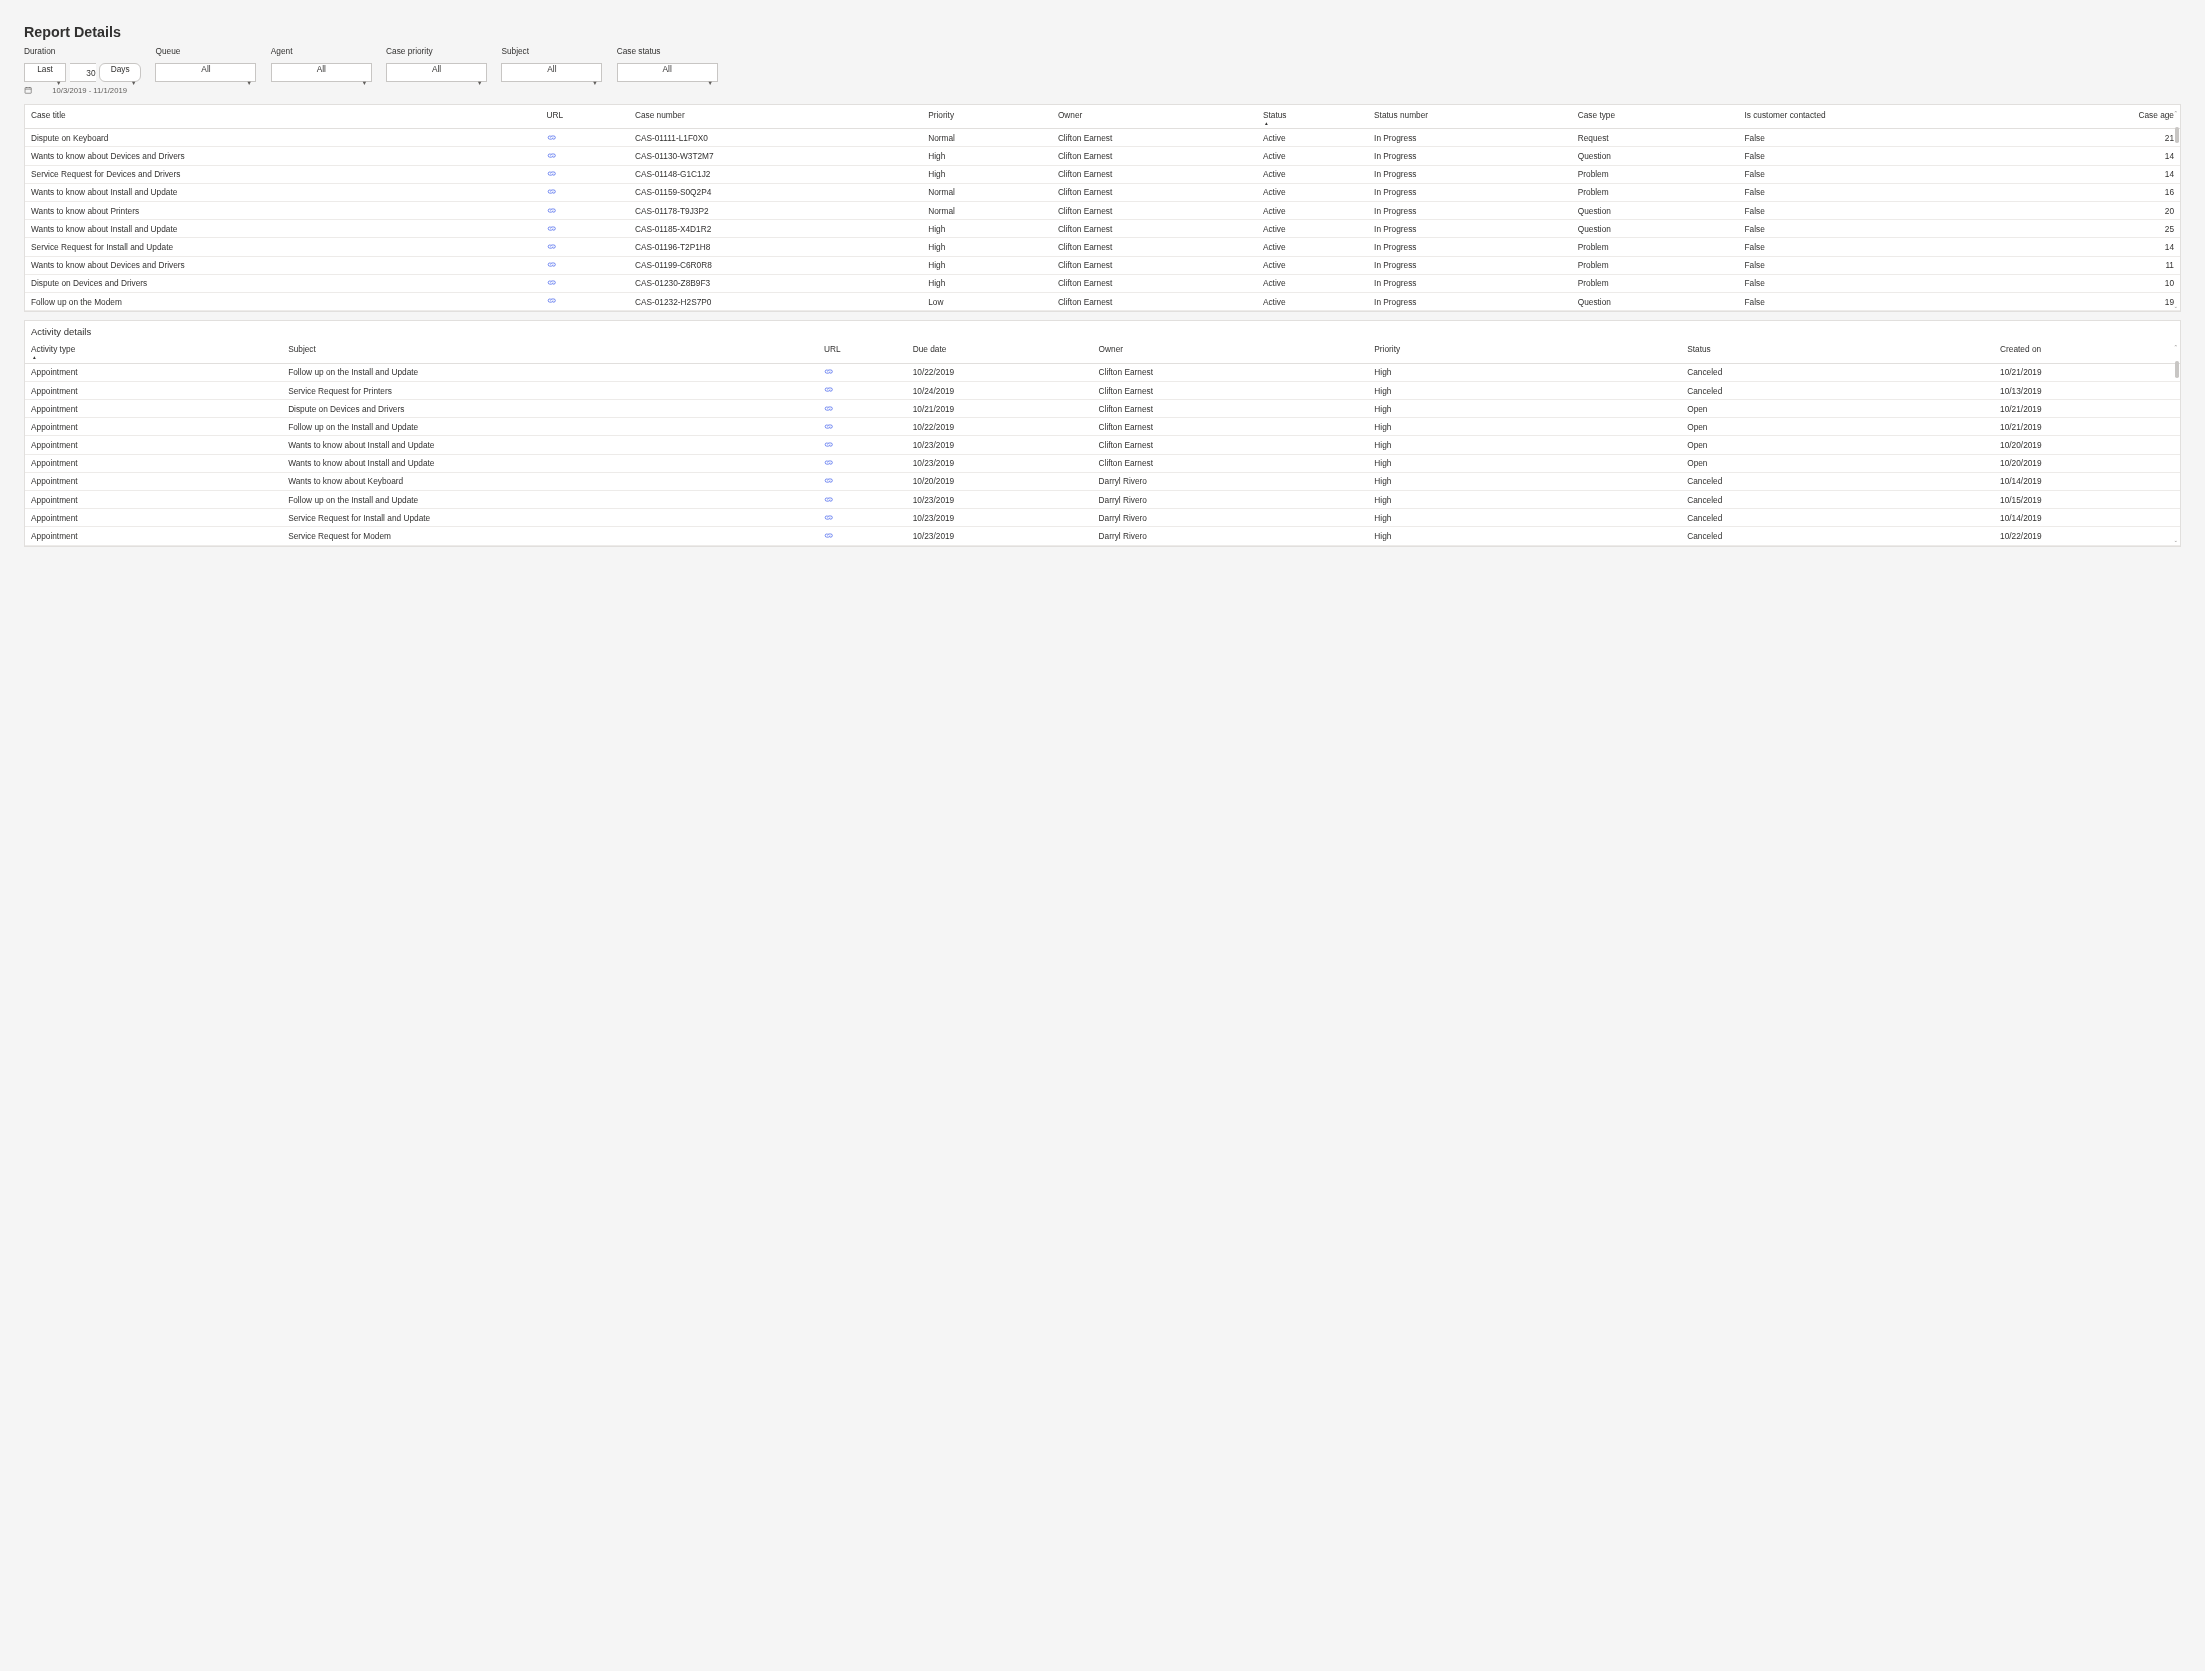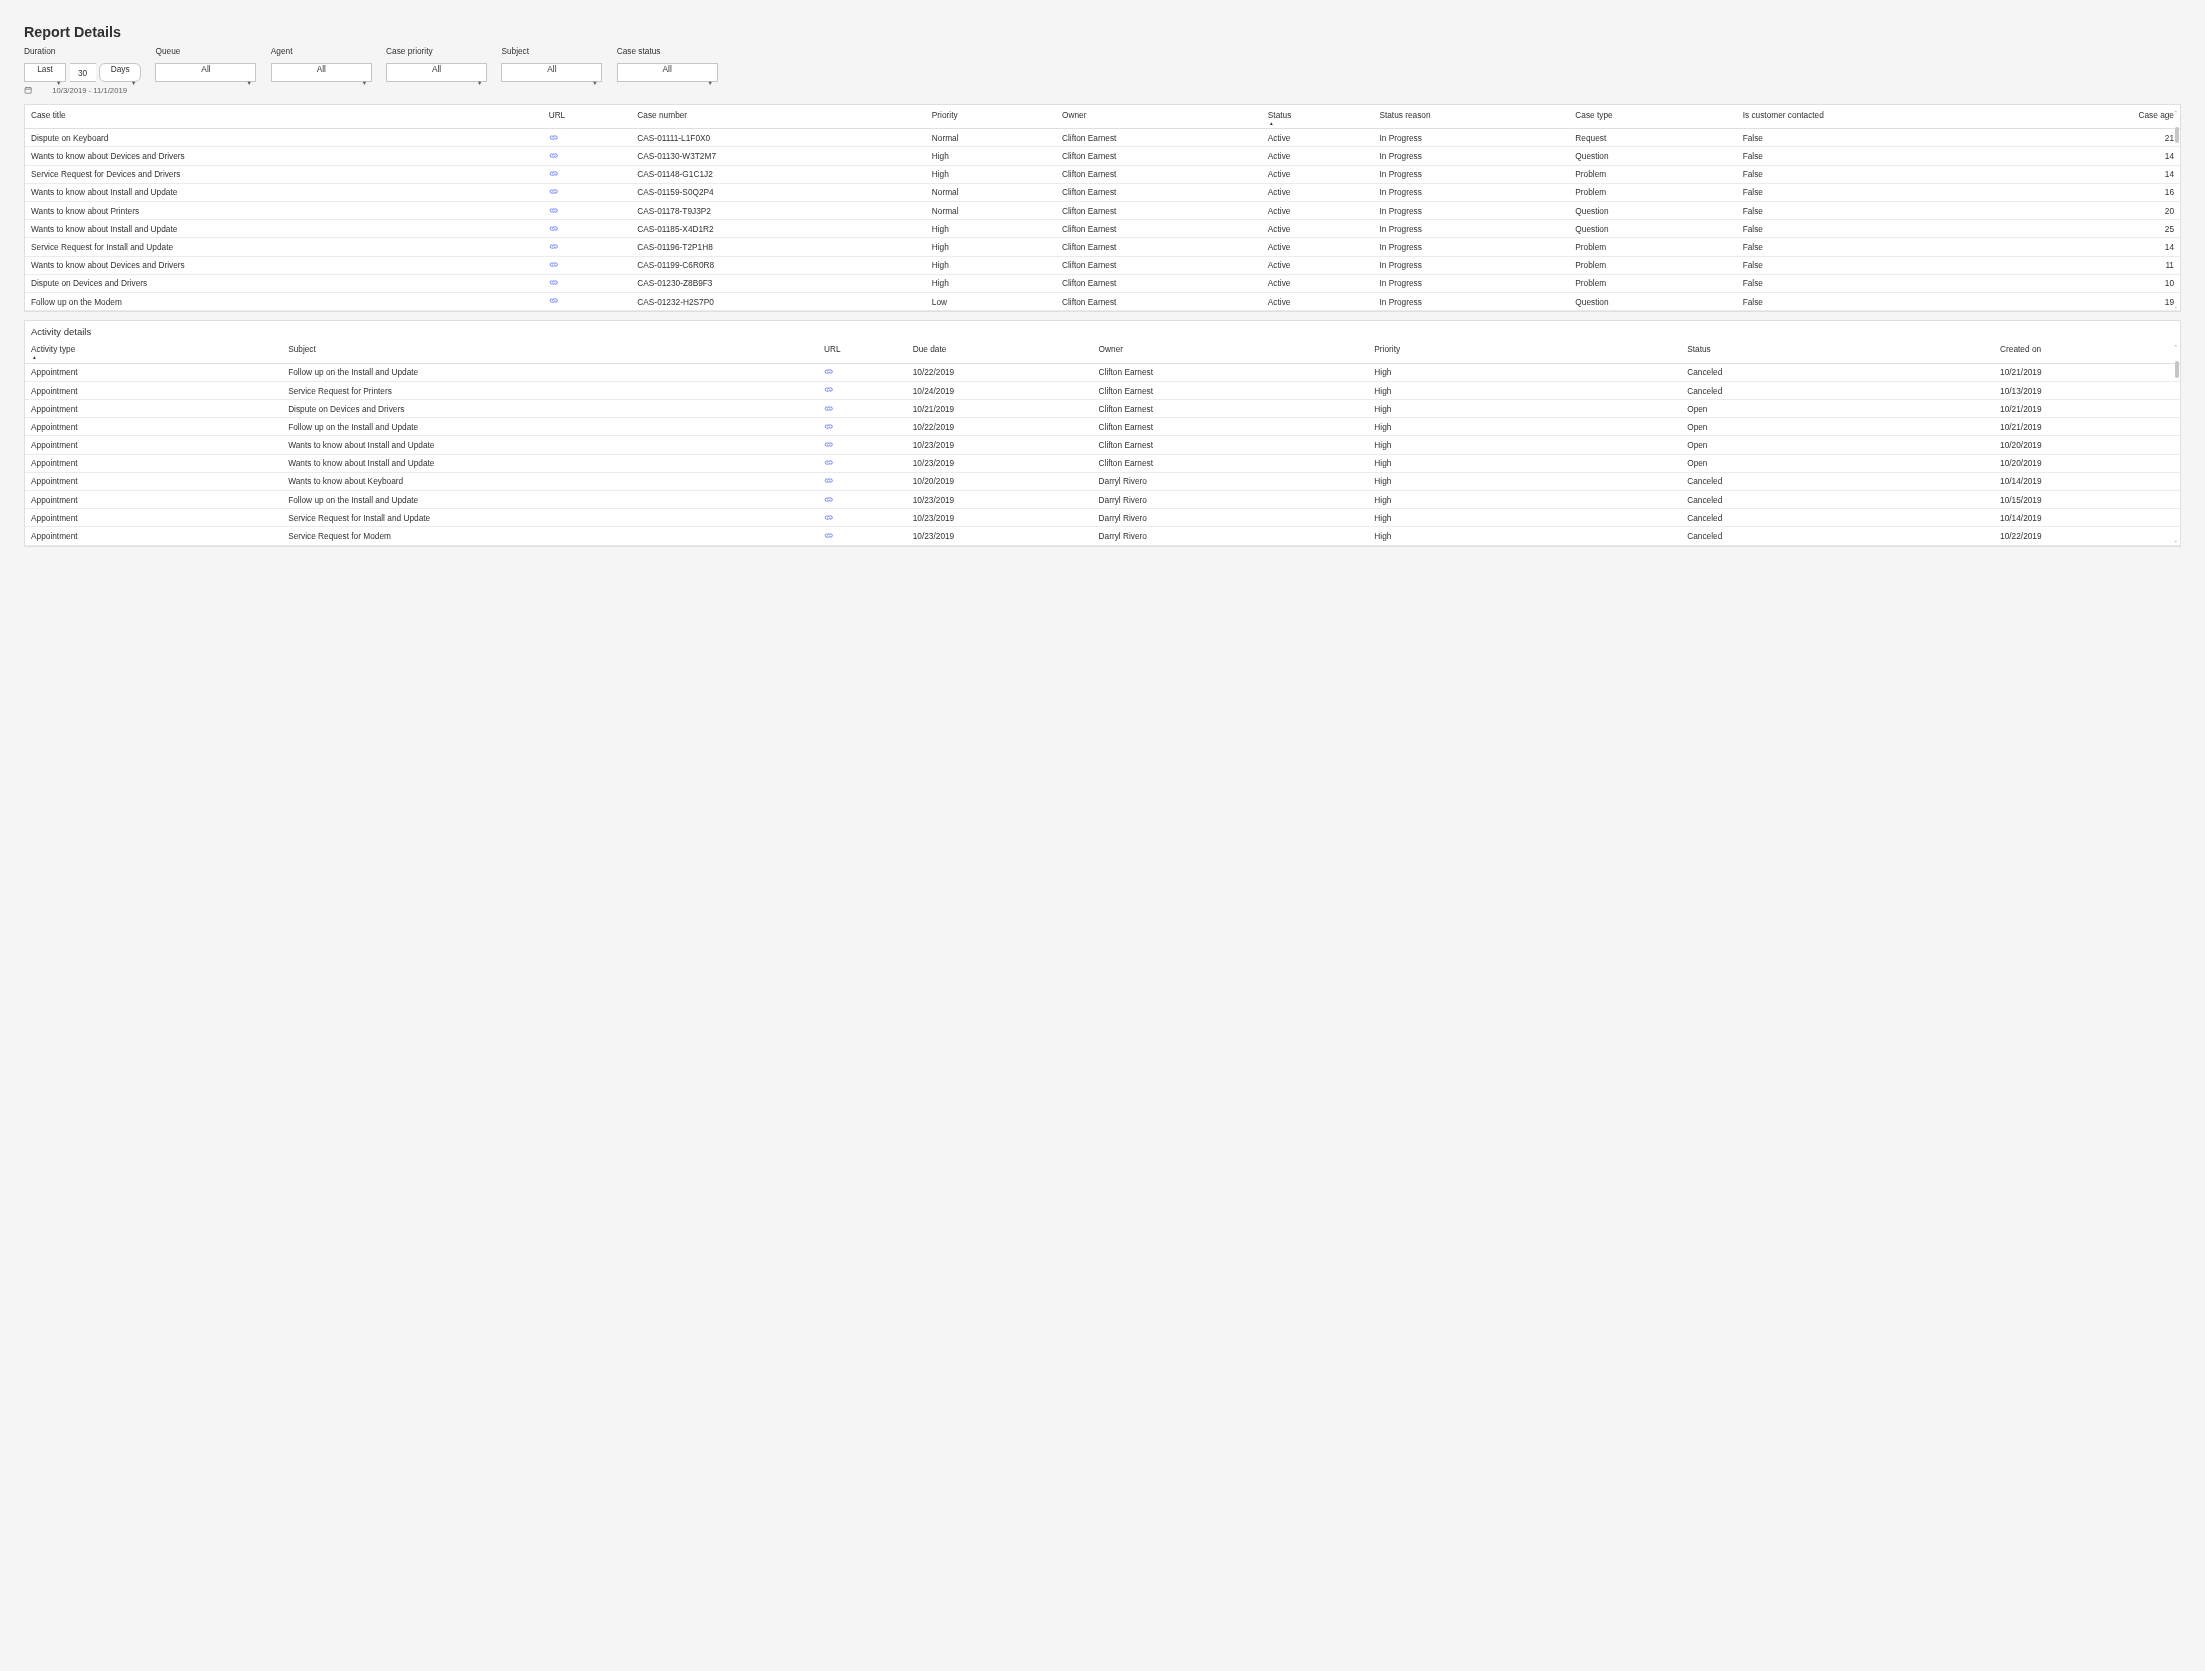--- a/index.html
+++ b/index.html
@@ -41,21 +41,21 @@
     position: relative;
   }
   .select-box { justify-content: space-between; gap: 6px; flex-direction: column; }
   .select-box .chevron {
     margin-left: auto;
     color: #605e5c;
     font-size: 6.6px;
     line-height: 1;
   }
   .w-last { width: 42px; }
-  .w-num { width: 26px; justify-content: center; padding: 0; border-left: none; border-right: none;}
+  .w-num { width: 26px; justify-content: flex-end; padding: 0; border-left: none; border-right: none;}
   .w-unit { width: 42px; border-radius: 6px; }
   .w-all  { width: 101px; }
   .date-range {
     display: flex;
     align-items: center;
     gap: 20px;
     color: #605e5c;
     font-size: 7.7px;
     margin-top: 2.4px;
     margin-bottom: 8.3px;
@@ -219,21 +219,21 @@
     <div class="scroll-thumb case-thumb"></div>
     <table>
       <thead>
         <tr>
           <th style="width:167px">Case title</th>
           <th style="width:24px">URL</th>
           <th style="width:95px">Case number</th>
           <th style="width:42px">Priority</th>
           <th style="width:66px">Owner</th>
           <th style="width:36px" class="sort-asc">Status</th>
-          <th style="width:60px">Status reason</th>
+          <th style="width:60px">Status number</th>
           <th style="width:54px">Case type</th>
           <th style="width:95px">Is customer contacted</th>
           <th class="num" style="width:48px">Case age</th>
         </tr>
       </thead>
       <tbody id="case-body">
           <tr>
             <td>Dispute on Keyboard</td>
             <td><span class="link-icon">
                 <svg viewBox="0 0 24 14" fill="none" stroke="currentColor" stroke-width="2">

